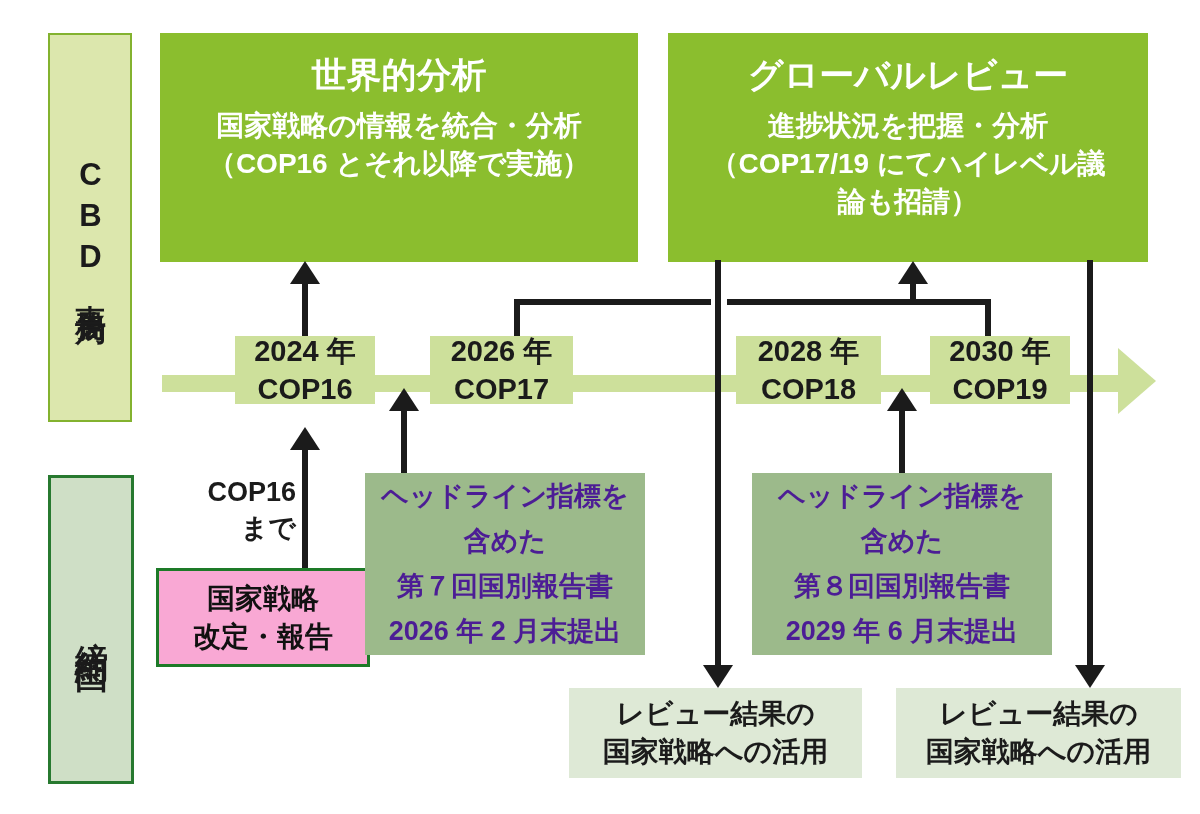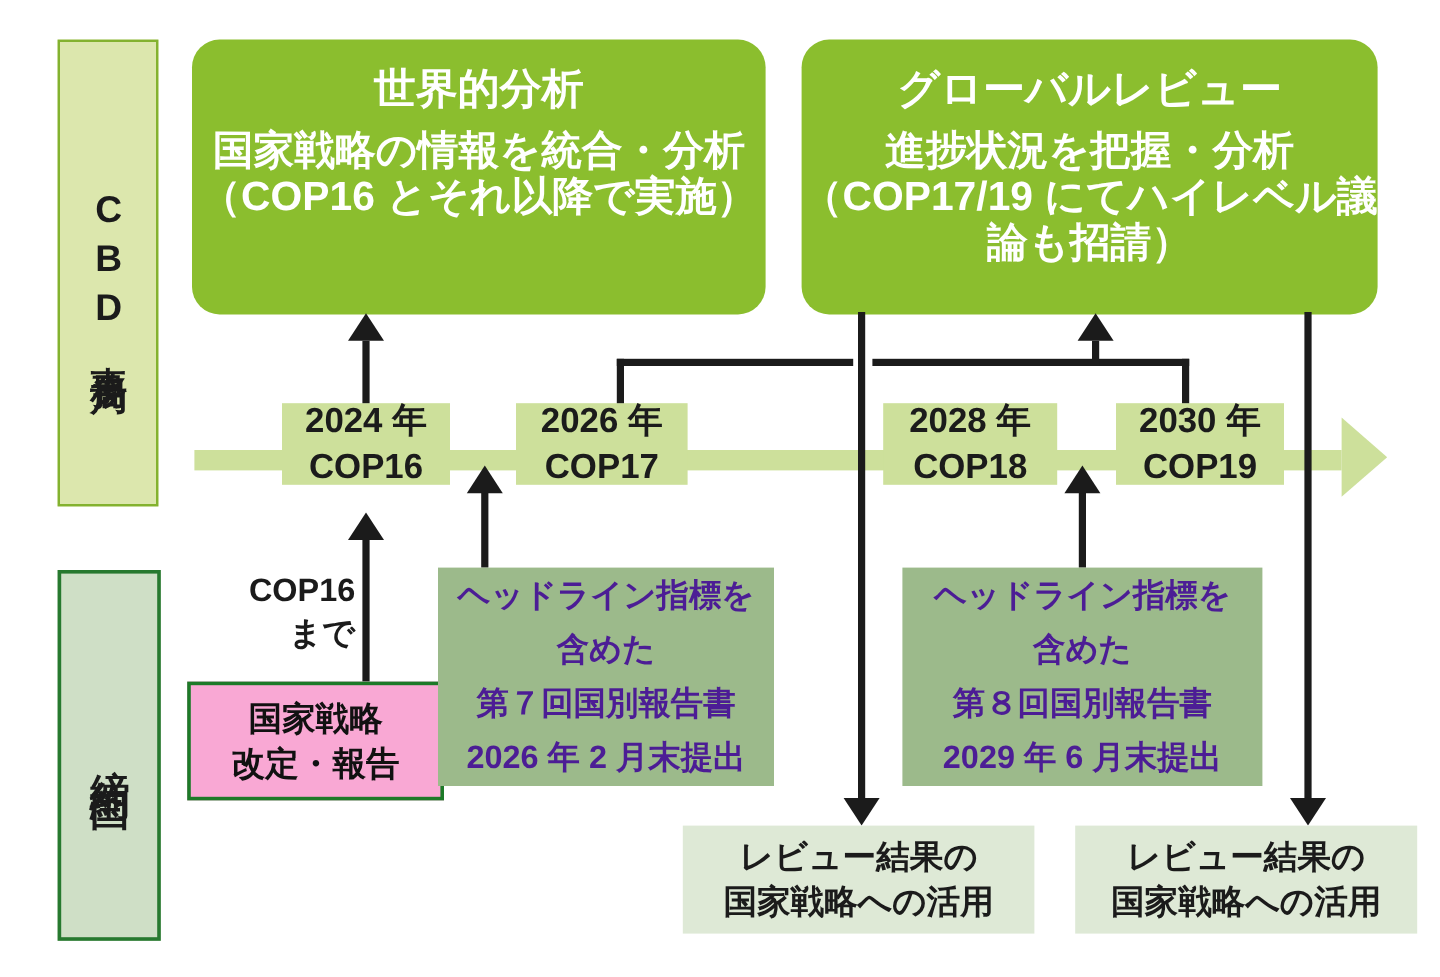--- a/index.html
+++ b/index.html
@@ -11,24 +11,24 @@
   .lane{
     position:absolute;display:flex;align-items:center;justify-content:center;
     writing-mode:vertical-rl;text-orientation:upright;
     color:#1b1b1b;font-size:31px;letter-spacing:6px;text-align:center;
   }
   .lane-cbd{left:48px;top:33px;width:80px;height:385px;background:#dce7ad;border:2px solid #83b22f;}
   .lane-party{left:48px;top:475px;width:80px;height:303px;background:#cfdfc6;border:3px solid #27792f;letter-spacing:10px;font-size:33px;}
   
   .bigbox{
     position:absolute;top:33px;height:229px;background:#8bbe2e;color:#ffffff;
-    text-align:center;box-sizing:border-box;padding-top:20px;border-radius:23px;
+    text-align:center;box-sizing:border-box;padding-top:20px;
   }
   .bigbox .t{display:block;font-size:35px;line-height:44px;margin-bottom:10px;}
-  .bigbox .l{display:block;font-size:34px;line-height:38px;}
+  .bigbox .l{display:block;font-size:28px;line-height:38px;}
   .box-analysis{left:160px;width:478px;}
   .box-review{left:668px;width:480px;}
   
   .tl-bar{position:absolute;left:162px;top:375px;width:956px;height:17px;background:#cde09b;}
   .tl-head{position:absolute;left:1118px;top:348px;width:0;height:0;
     border-top:33px solid transparent;border-bottom:33px solid transparent;border-left:38px solid #cde09b;}
   .cop{
     position:absolute;top:336px;height:68px;background:#cde09b;color:#1b1b1b;
     display:flex;flex-direction:column;align-items:center;justify-content:center;
     font-size:29px;line-height:38px;text-align:center;

